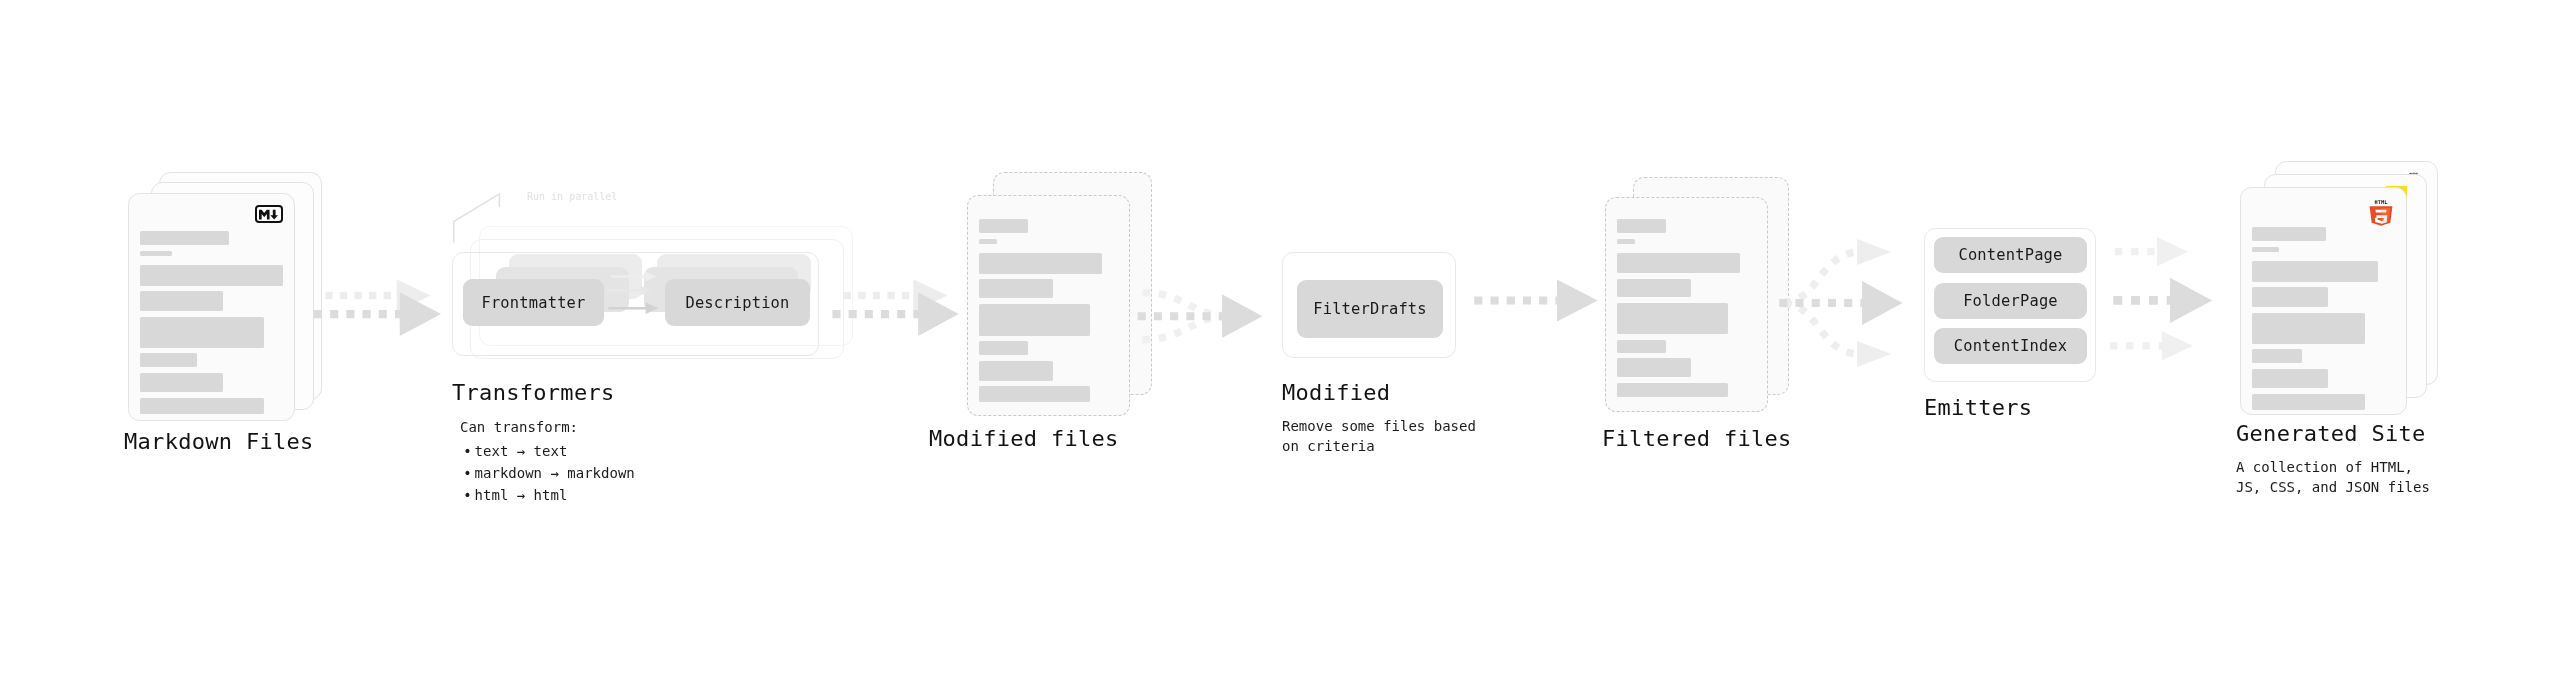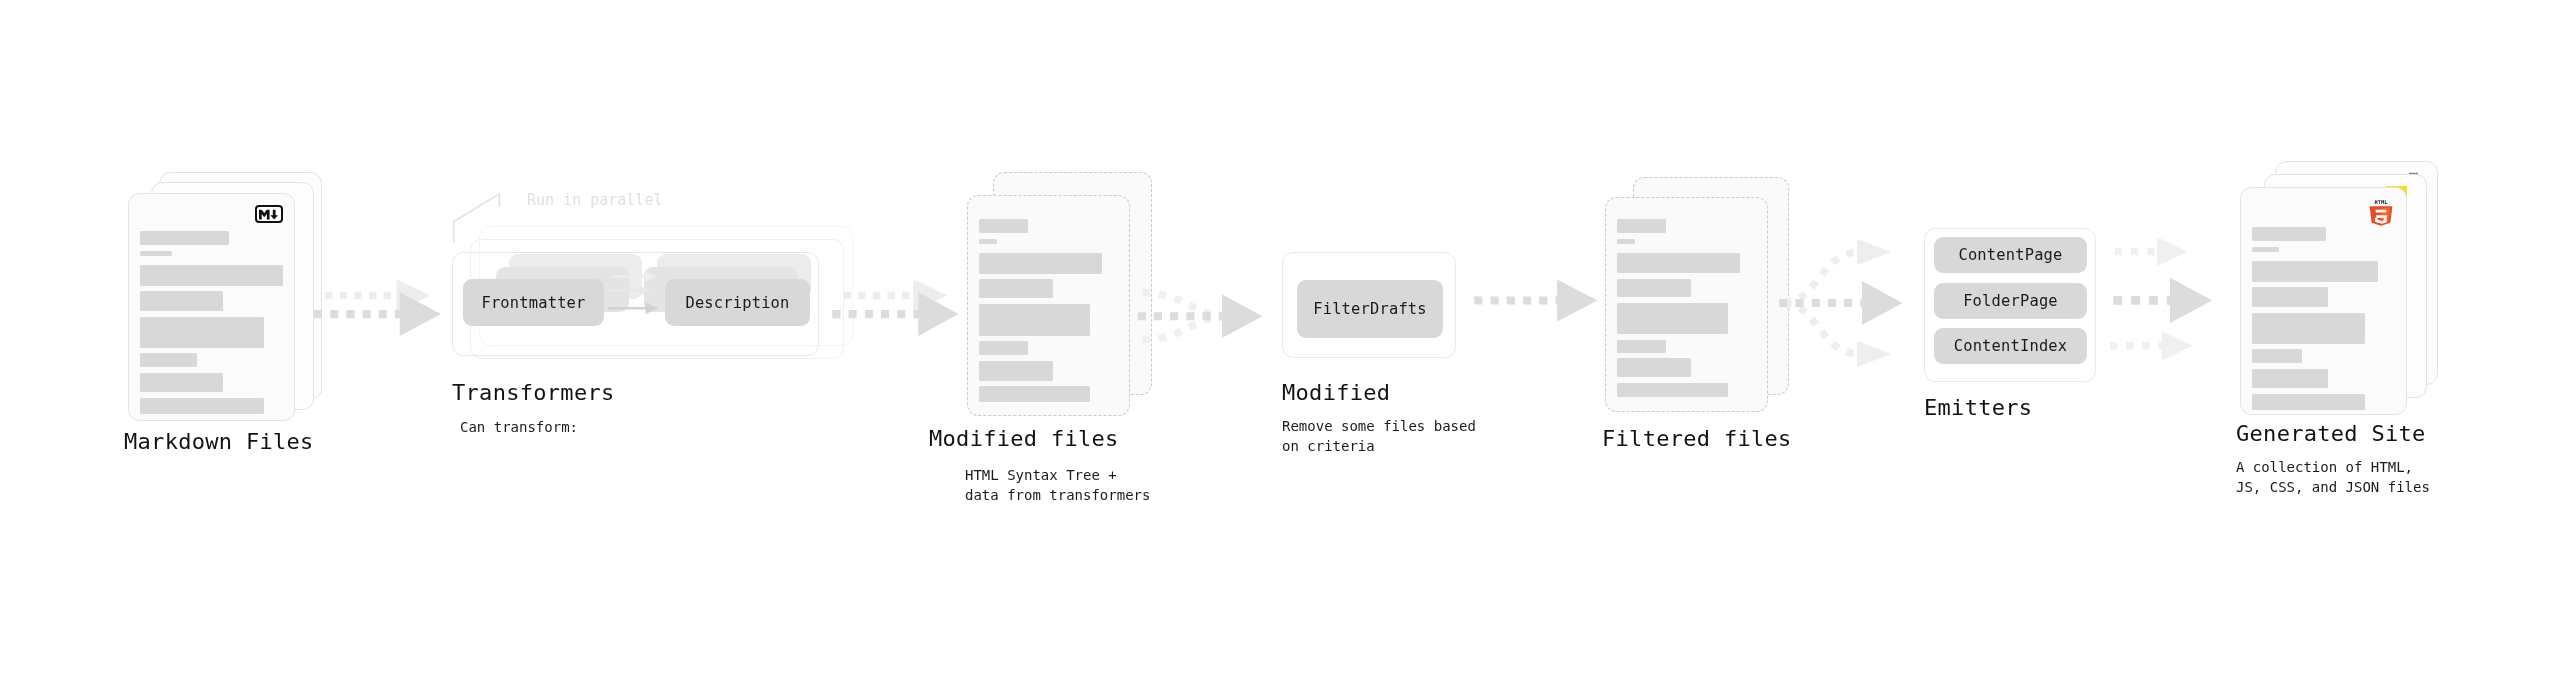--- a/index.html
+++ b/index.html
@@ -128,21 +128,21 @@
   }
   .subtitle {
     position: absolute;
     font-size: 14px;
     line-height: 20.3px;
     color: #1b1b1b;
     white-space: pre-line;
   }
   .note-parallel {
     position: absolute;
-    font-size: 15px;
+    font-size: 10px;
     color: #e0e0e0;
     white-space: nowrap;
   }
   .bullets {
     position: absolute;
     font-size: 14px;
     line-height: 22px;
     color: #1b1b1b;
   }
   .bullets .lead { margin: 0 0 1.6px 0; }
@@ -234,20 +234,25 @@
         <line x1="0" y1="9" x2="48" y2="9"></line>
         <polygon points="46,2 62,9 46,16" stroke="none"></polygon>
       </g>
     </svg>
     <div class="pill" style="left:665px; top:279px; width:145px; height:47px;">Description</div>
   </div>
 
   <div class="title" style="left:452px; top:380px;">Transformers</div>
   <div class="bullets" style="left:452px; top:416px;margin-left:8px;">
     <p class="lead">Can transform:</p>
+    <ul>
+      <li>text → text</li>
+      <li>markdown → markdown</li>
+      <li>html → html</li>
+    </ul>
   </div>
 
   <svg class="arrow-svg" style="left:829px; top:268px;" width="146" height="89" viewBox="0 0 180 110">
     <g stroke="#ededed" stroke-width="9" stroke-dasharray="9 9" fill="#ededed">
       <line x1="18" y1="34" x2="112" y2="34"></line>
       <polygon points="104,14 146,34 104,54" stroke="none"></polygon>
     </g>
     <g stroke="#dcdcdc" stroke-width="10" stroke-dasharray="10 10" fill="#dcdcdc">
       <line x1="4" y1="57" x2="118" y2="57"></line>
       <polygon points="110,30 160,57 110,84" stroke="none"></polygon>
@@ -263,22 +268,20 @@
         <div class="bar" style="width:89%; height:20.3px;"></div>
         <div class="bar" style="width:53%; height:18.7px;"></div>
         <div class="bar" style="width:80%; height:32px;"></div>
         <div class="bar" style="width:35%; height:14px;"></div>
         <div class="bar" style="width:53%; height:19.5px;"></div>
         <div class="bar" style="width:80%; height:15.4px;"></div>
       </div>
     </div>
   </div>
   <div class="title" style="left:929px; top:426px;">Modified files</div>
-  <div class="subtitle" style="left:965px; top:465px;">HTML Syntax Tree +
-data from transformers</div>
 
   <svg class="arrow-svg" style="left:1136px; top:268px;" width="146" height="98" viewBox="0 0 180 120">
     <g fill="none" stroke-width="9" stroke-dasharray="9 11">
       <path d="M8 30 C 60 30, 70 58, 108 58" stroke="#f0f0f0"></path>
       <path d="M8 88 C 60 88, 70 60, 108 60" stroke="#f0f0f0"></path>
     </g>
     <g stroke="#dcdcdc" stroke-width="10" stroke-dasharray="10 10" fill="#dcdcdc">
       <line x1="2" y1="59" x2="112" y2="59"></line>
       <polygon points="106,32 156,59 106,86" stroke="none"></polygon>
     </g>

